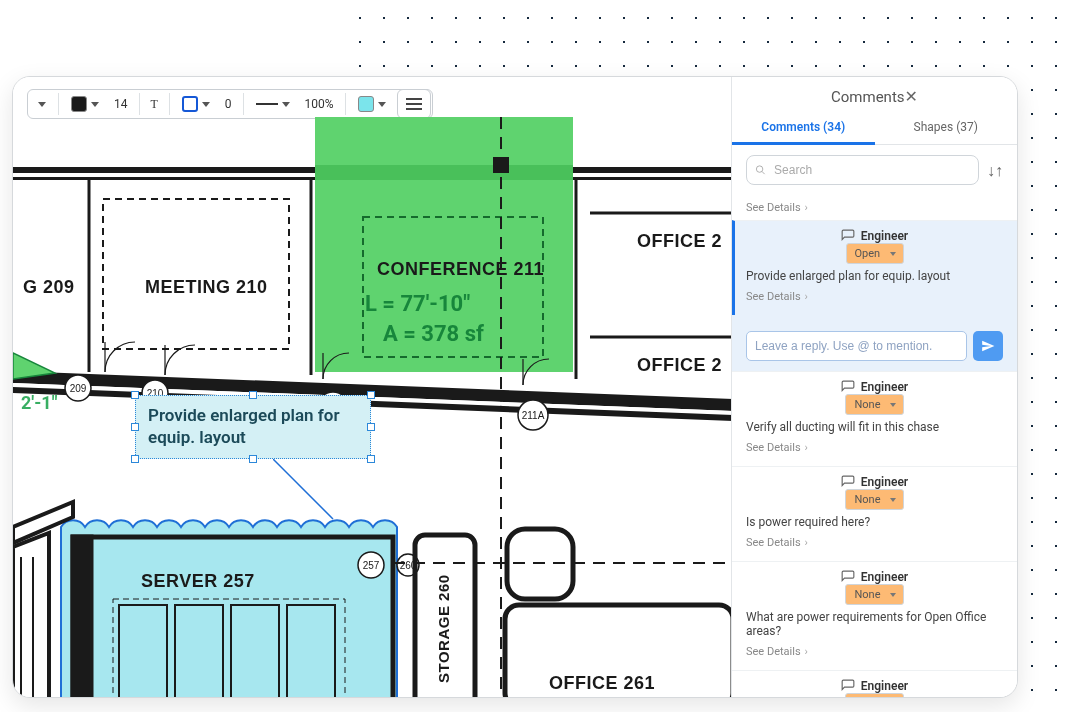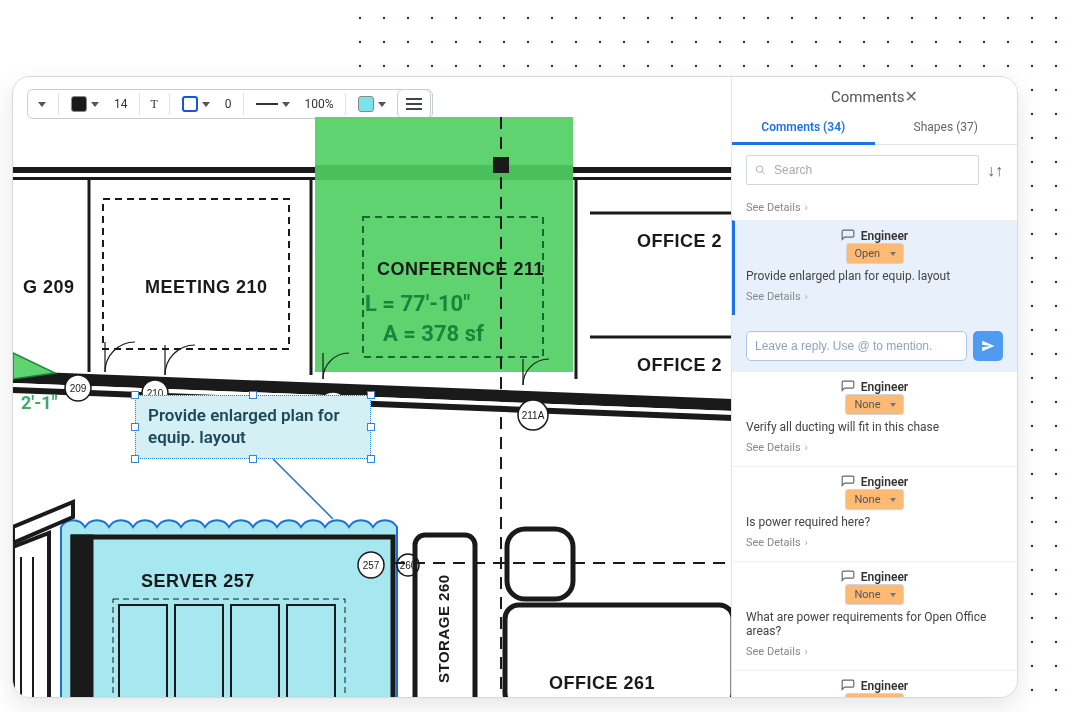--- a/index.html
+++ b/index.html
@@ -156,21 +156,21 @@
     color: #1a73e8; font-weight: 600;
     border-bottom: 3px solid #1a73e8;
     margin-bottom: -1px;
   }
   .search-row {
     display: flex; align-items: center; gap: 8px;
     padding: 10px 14px;
   }
   .search-box {
     flex: 1; display: flex; align-items: center; gap: 6px;
-    border: 1px solid #d0d5da; border-radius: 2px;
+    border: 1px solid #d0d5da; border-radius: 8px;
     padding: 6px 8px; color: #999;
   }
   .search-box input {
     border: none; outline: none; width: 100%; font-size: 12px;
     background: transparent; color: #333;
   }
   .search-box input::placeholder { color: #aaa; }
   .sort-icon { font-size: 16px; color: #666; cursor: pointer; }
   .see-details {
     font-size: 11px; color: #888; padding: 6px 14px;

